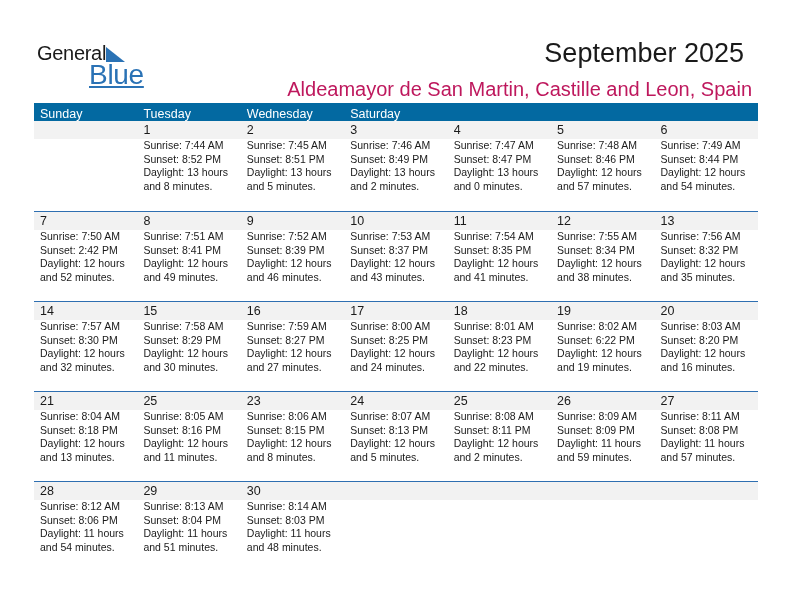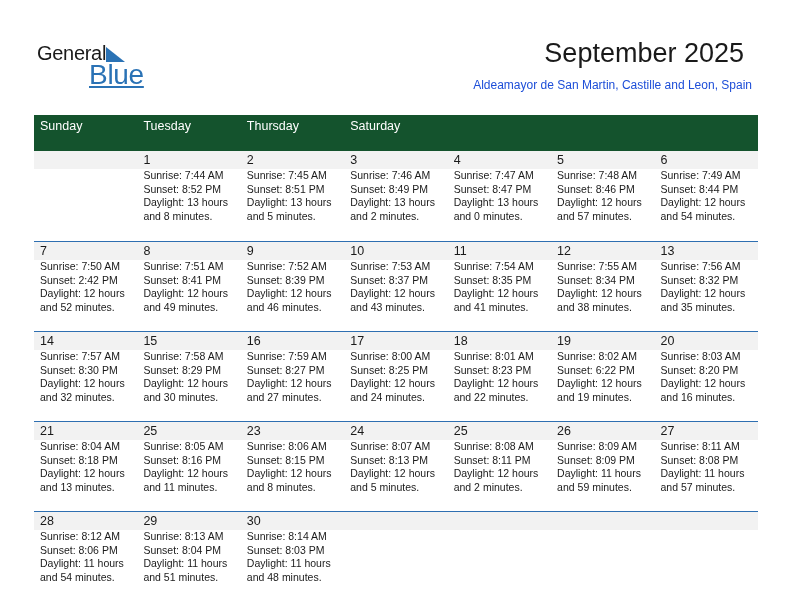--- a/index.html
+++ b/index.html
@@ -6,24 +6,24 @@
   html, body { width: 792px; height: 612px; background: #ffffff; overflow: hidden; }
   body { font-family: "Liberation Sans", sans-serif; color: #1a1a1a; position: relative; }
 
   .logo { position: absolute; left: 37px; top: 42px; width: 100px; height: 40px; }
   .logo .general { position: absolute; left: 0; top: 0; font-size: 20px; color: #1a1a1a; letter-spacing: -0.3px; }
   .logo .blue { position: absolute; left: 52px; top: 17px; font-size: 28px; color: #2a72b5; letter-spacing: -0.3px; text-decoration: underline; }
   .logo .tri { position: absolute; left: 69px; top: 5px; width: 0; height: 0;
     border-left: 19px solid #2a72b5; border-top: 15px solid transparent; }
 
   .title { position: absolute; right: 48px; top: 38px; font-size: 27px; color: #1a1a1a; }
-  .subtitle { position: absolute; right: 40px; top: 78px; font-size: 12px; color: #1d4ed8; }
+  .subtitle { position: absolute; right: 40px; top: 78px; font-size: 20px; color: #be185d; }
 
   .cal { position: absolute; left: 34px; top: 103px; width: 724px; }
-  .head-row { display: flex; height: 36px; background: #14532d; margin-top: 12px; }
+  .head-row { display: flex; height: 18px; background: #0369a1; }
   .head-cell { width: 103.43px; color: #ffffff; font-size: 12.5px; padding-left: 6px; line-height: 23px; }
 
   .week { position: relative; height: 90px; }
   .week.sep { border-top: 1.5px solid #2e6fb1; }
   .date-strip { position: absolute; left: 0; top: 0; width: 724px; height: 18px; background: #f2f2f2; }
   .week.sep .date-strip { top: 0; }
   .cells { position: absolute; left: 0; top: 0; display: flex; width: 724px; }
   .cell { width: 103.43px; padding-left: 6px; }
   .cell .num { font-size: 12.5px; line-height: 18px; height: 18px; color: #1a1a1a; }
   .cell .line { font-size: 10.5px; line-height: 13.5px; color: #1a1a1a; white-space: nowrap; }
@@ -37,21 +37,21 @@
   <span class="blue">Blue</span>
 </div>
 
 <div class="title">September 2025</div>
 <div class="subtitle">Aldeamayor de San Martin, Castille and Leon, Spain</div>
 
 <div class="cal">
   <div class="head-row">
     <div class="head-cell">Sunday</div>
     <div class="head-cell">Tuesday</div>
-    <div class="head-cell">Thursday</div>
+    <div class="head-cell">Wednesday</div>
     <div class="head-cell">Saturday</div>
   </div>
   <div id="weeks">
       <div class="week">
         <div class="date-strip"></div>
         <div class="cells">
           <div class="cell">
             <div class="num"></div>
             <div class="line"></div>
             <div class="line"></div>

